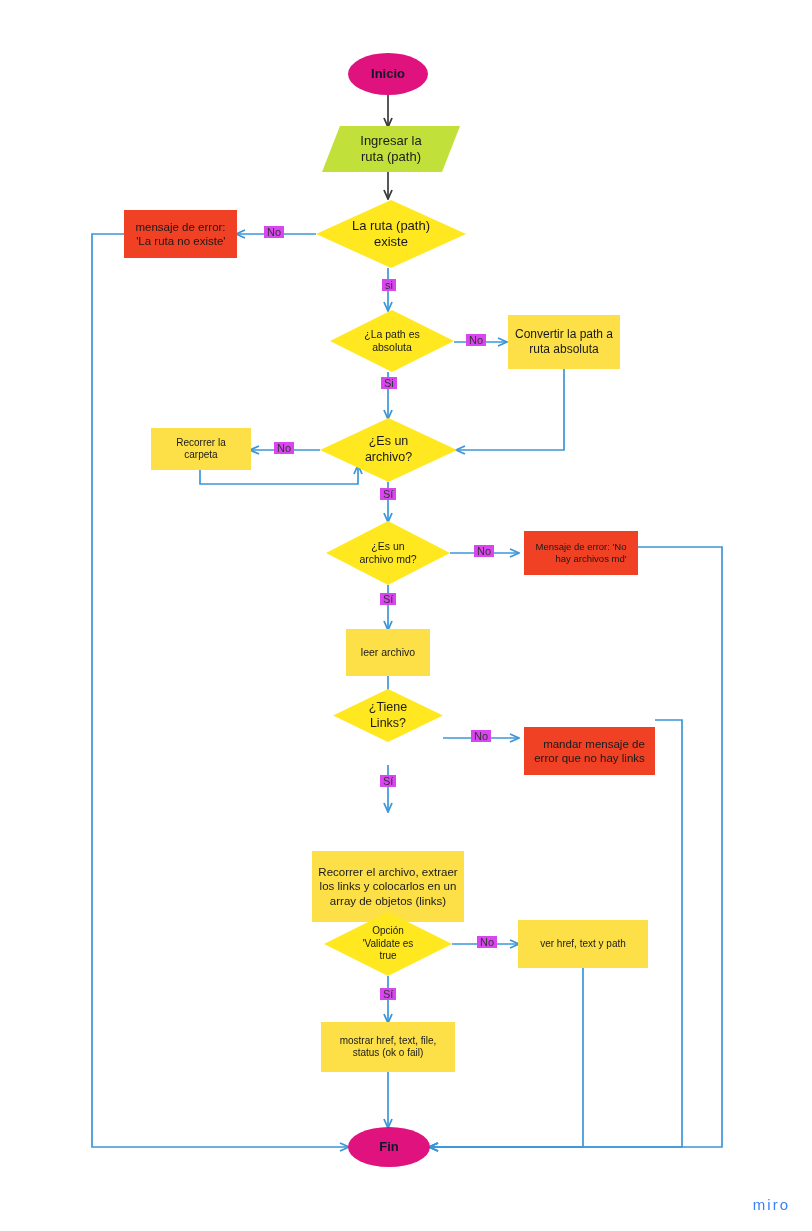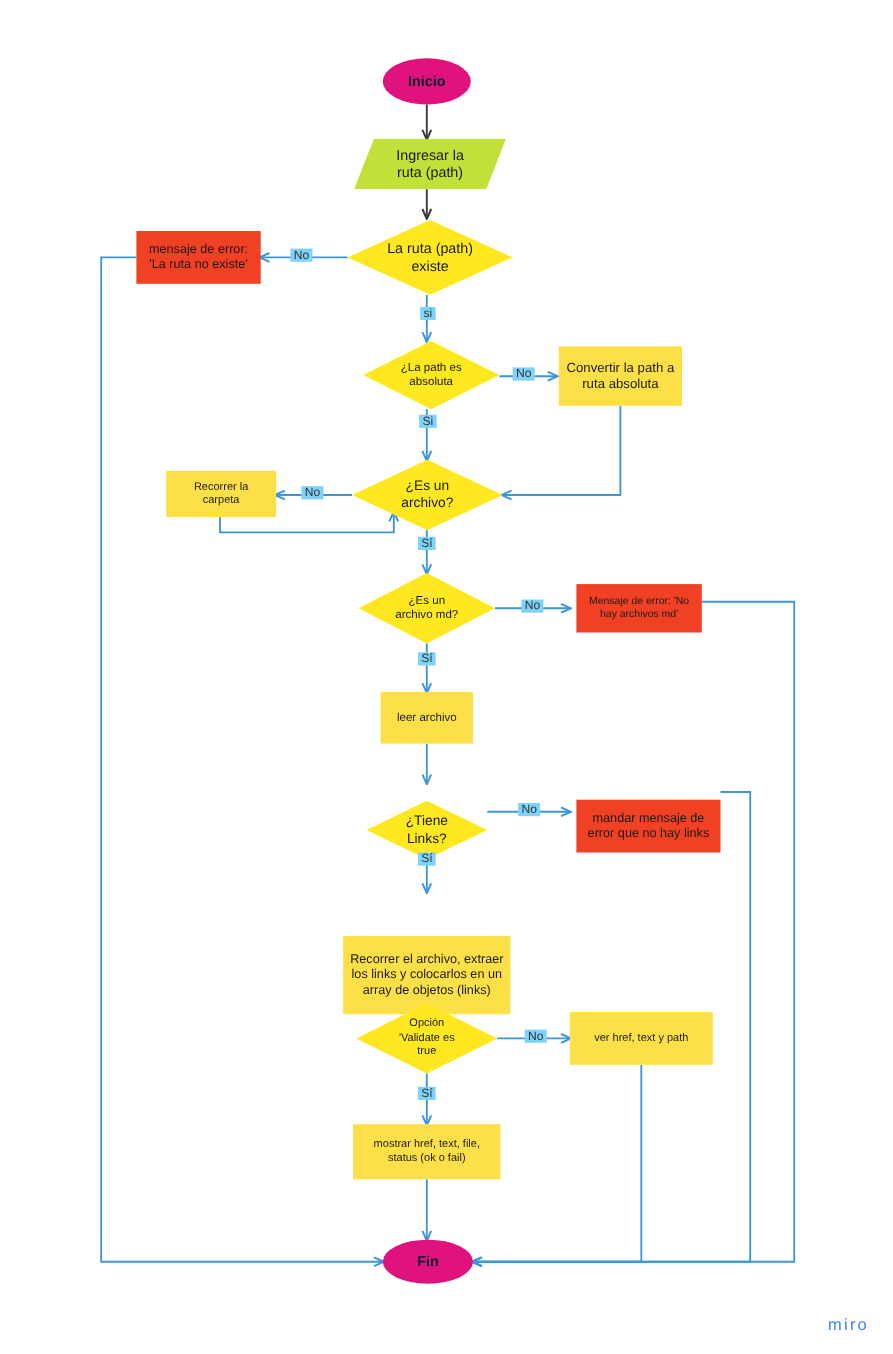--- a/index.html
+++ b/index.html
@@ -53,26 +53,27 @@
   }
   .decision {
     background: #ffe81f;
     clip-path: polygon(50% 0%, 100% 50%, 50% 100%, 0% 50%);
   }
   .process {
     background: #fde047;
   }
   .error {
     background: #f04124;
+    text-align: right;
   }
   .edge-label {
     position: absolute;
     font-size: 11px;
     color: #333333;
-    background: #7dd3fc;
+    background: #d946ef;
     padding: 0 3px;
     z-index: 4;
     white-space: nowrap;
   }
   .watermark {
     position: absolute;
     right: 22px;
     bottom: 18px;
     font-size: 15px;
     letter-spacing: 2px;
@@ -191,21 +192,21 @@
 
   <div class="node error" style="left:524px; top:531px; width:114px; height:44px; font-size:9.5px;">
     <span>Mensaje de error: 'No
 hay archivos md'</span>
   </div>
 
   <div class="node process" style="left:346px; top:629px; width:84px; height:47px; font-size:10.5px;">
     <span>leer archivo</span>
   </div>
 
-  <div class="node decision" style="left:333px; top:728px; width:110px; height:53px; font-size:12.5px;">
+  <div class="node decision" style="left:333px; top:689px; width:110px; height:53px; font-size:12.5px;">
     <span>¿Tiene
 Links?</span>
   </div>
 
   <div class="node error" style="left:524px; top:714px; width:131px; height:48px; font-size:11.5px;margin-top:13px;">
     <span>mandar mensaje de
 error que no hay links</span>
   </div>
 
   <div class="node process" style="left:312px; top:851px; width:152px; height:71px; font-size:11.5px;">

